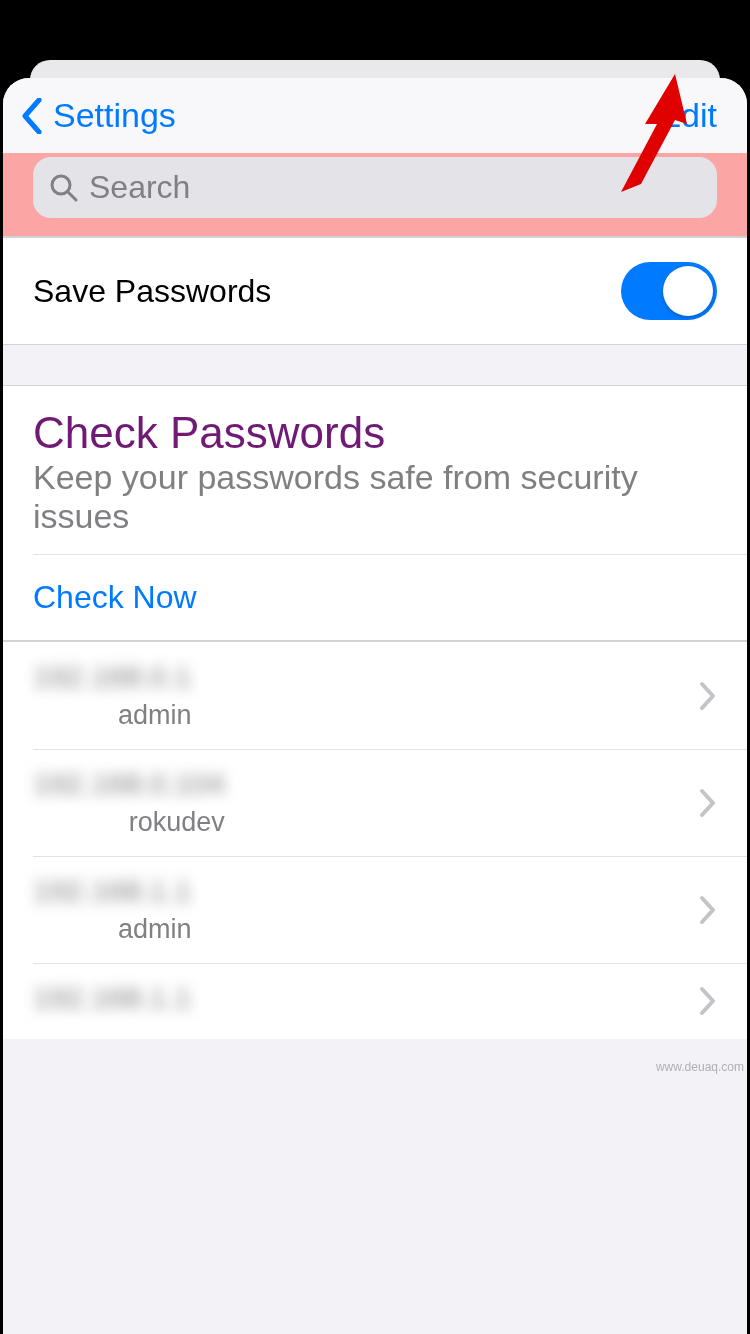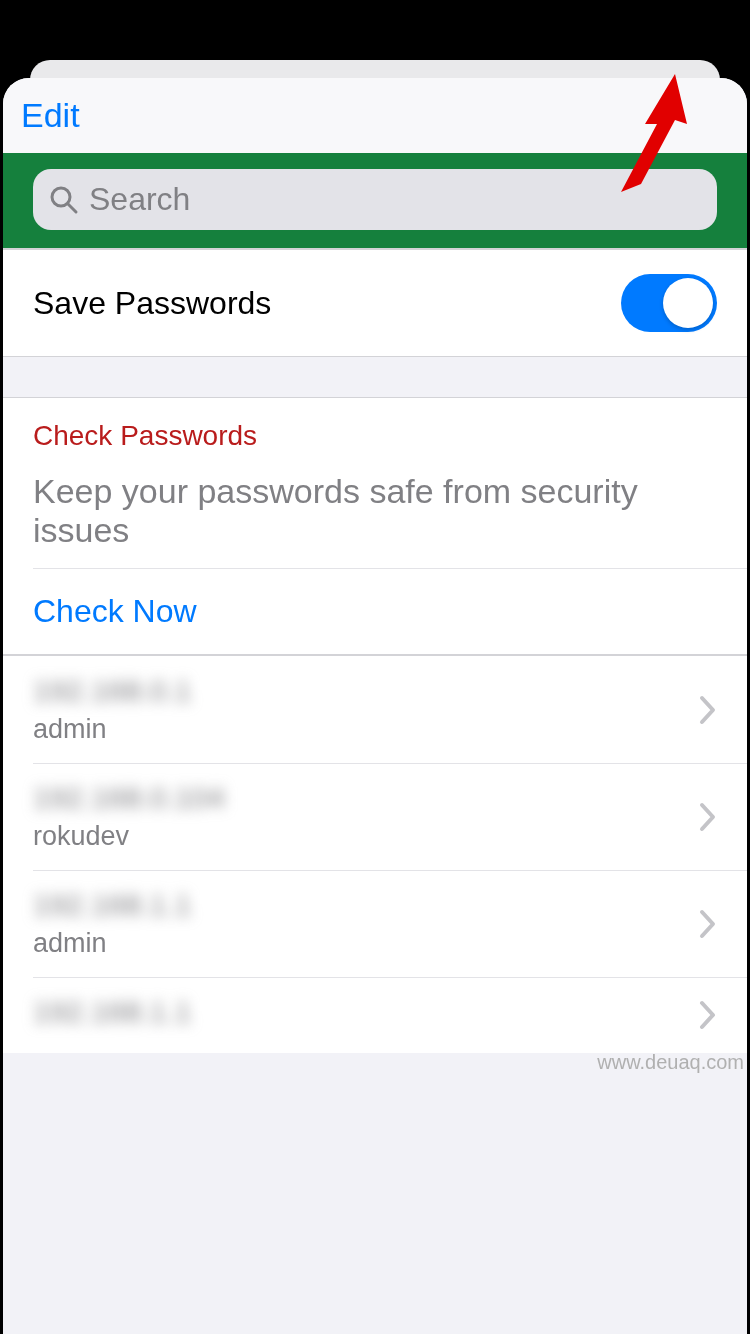--- a/index.html
+++ b/index.html
@@ -4,61 +4,67 @@
 <style>
   * { box-sizing: border-box; margin: 0; padding: 0; }
   html, body { width: 750px; height: 1334px; font-family: -apple-system, "Helvetica Neue", Helvetica, Arial, sans-serif; background: #000; overflow: hidden; }
   .backdrop { position: absolute; top: 60px; left: 30px; right: 30px; height: 40px; background: #e9e9eb; border-radius: 20px 20px 0 0; }
   .sheet { position: absolute; top: 78px; left: 3px; right: 3px; bottom: 0; background: #f2f2f7; border-radius: 26px 26px 0 0; overflow: hidden; display: flex; flex-direction: column; }
   .header { display: flex; align-items: center; justify-content: space-between; padding: 18px 30px 18px 18px; background: #f8f8fa; }
   .back { display: flex; align-items: center; color: #007aff; font-size: 34px; }
   .back svg { margin-right: 10px; }
   .title { font-size: 34px; font-weight: 600; color: #000; }
   .edit { color: #007aff; font-size: 34px; }
-  .search-wrap { padding: 16px 30px 18px 30px; background: #15803d; }
+  .search-wrap { padding: 4px 30px 18px 30px; background: #fca5a5; }
   .search { display: flex; align-items: center; background: #e3e3e8; border-radius: 18px; padding: 12px 16px; }
   .search svg { margin-right: 10px; flex-shrink: 0; }
   .search input { border: none; background: transparent; font-size: 32px; color: #808084; width: 100%; outline: none; }
   .search input::placeholder { color: #808084; }
   .sep-line { border-top: 1px solid #d3d3d7; }
   .info-block { padding: 30px 38px 34px 38px; background: #f2f2f7; font-size: 28px; line-height: 1.35; }
   .info-text { color: #808084; }
   .info-link { color: #007aff; }
   .row-white { background: #fff; border-top: 1px solid #d3d3d7; border-bottom: 1px solid #d3d3d7; }
   .save-row { display: flex; align-items: center; justify-content: space-between; padding: 24px 30px; gap: 8px; }
   .save-label { font-size: 32px; color: #000; }
   .toggle { width: 96px; height: 58px; background: #007aff; border-radius: 30px; position: relative; }
   .toggle .knob { position: absolute; top: 4px; right: 4px; width: 50px; height: 50px; background: #fff; border-radius: 50%; box-shadow: 0 2px 4px rgba(0,0,0,0.2); }
   .gap { height: 40px; background: #f2f2f7; }
   .check-block { background: #fff; border-top: 1px solid #d3d3d7; border-bottom: 1px solid #d3d3d7; }
   .check-top { padding: 22px 30px 18px 30px; }
-  .check-title { font-size: 28px; color: #b91c1c; margin-bottom: 20px; }
+  .check-title { font-size: 44px; color: #701a75; margin-bottom: 0; }
   .check-sub { font-size: 34px; color: #808084; }
   .inner-sep { border-top: 1px solid #e3e3e7; margin-left: 30px; }
   .check-now { padding: 24px 30px; font-size: 32px; color: #007aff; }
   .section-header { padding: 32px 30px 24px 30px; background: #f2f2f7; border-top: 1px solid #d3d3d7; }
   .section-title { font-size: 32px; font-weight: 700; color: #000; }
   .list { background: #fff; border-top: 1px solid #d3d3d7; }
   .list-item { display: flex; align-items: center; justify-content: space-between; padding: 18px 30px 18px 30px; position: relative; }
   .list-item + .list-item::before { content: ""; position: absolute; top: 0; left: 30px; right: 0; border-top: 1px solid #e3e3e7; }
-  .item-text { display: flex; flex-direction: column; }
+  .item-text { display: flex; flex-direction: column; text-align: right; }
   .item-site { font-size: 30px; color: #808084; filter: blur(7px); margin-bottom: 6px; user-select: none; }
   .item-user { font-size: 27px; color: #808084; }
   .chevron { flex-shrink: 0; }
   .arrow-overlay { position: absolute; top: 64px; left: 585px; pointer-events: none; }
-  .watermark { position: absolute; bottom: 260px; right: 6px; font-size: 20px; color: #b0b0b0; font-family: Arial, sans-serif; }
+  .watermark { position: absolute; bottom: 260px; right: 6px; font-size: 12px; color: #b0b0b0; font-family: Arial, sans-serif; }
 </style>
 </head>
 <body>
 
 <div class="backdrop"></div>
 
 <div class="sheet">
 
   <div class="header">
+    <div class="back">
+      <svg width="22" height="36" viewBox="0 0 22 36">
+          <path d="M18 2 L4 18 L18 34" stroke="#007aff" stroke-width="5" fill="none" stroke-linecap="round" stroke-linejoin="round"></path>
+        </svg>
+      <span>Settings</span>
+    </div>
     <div class="edit">Edit</div>
   </div>
 
   <div class="search-wrap">
     <div class="search">
       <svg width="30" height="30" viewBox="0 0 30 30">
           <circle cx="12" cy="12" r="9" stroke="#808084" stroke-width="3" fill="none"></circle>
           <line x1="19" y1="19" x2="27" y2="27" stroke="#808084" stroke-width="3" stroke-linecap="round"></line>
         </svg>
       <input type="text" placeholder="Search" style="">

